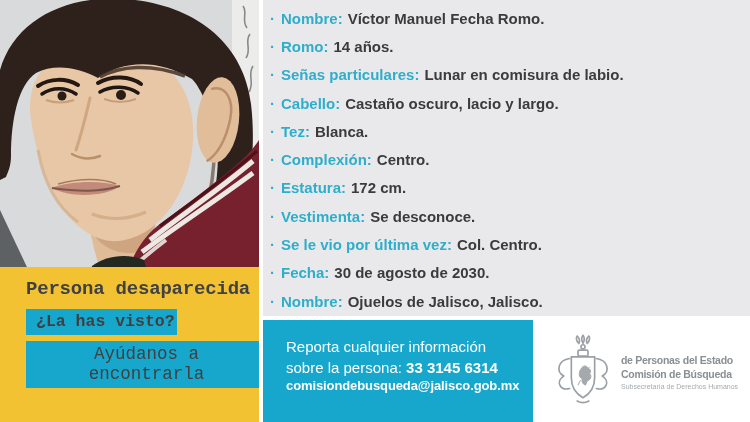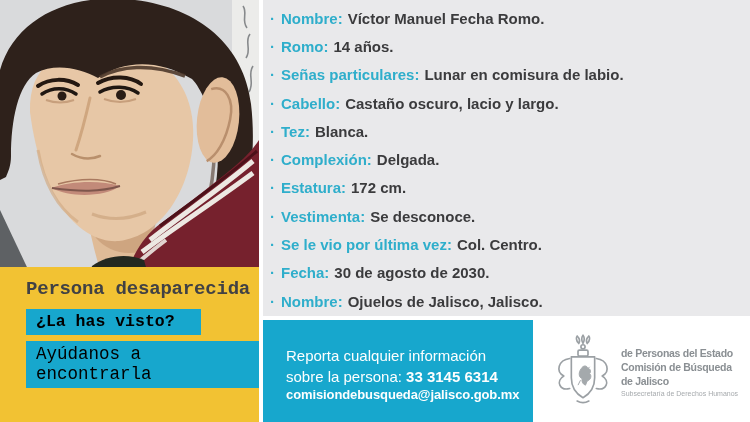--- a/index.html
+++ b/index.html
@@ -44,32 +44,33 @@
   .banner-title {
     margin-top: 11px;
     font-size: 19px;
     font-weight: bold;
     letter-spacing: -0.2px;
     color: var(--title-dark);
   }
   .cyan-band {
     display: inline-block;
     background: var(--cyan);
-    color: #000000;
-    padding: 3px 26px 4px 10px;
+    color: #404040;
+    padding: 3px 2px 4px 10px;
   }
   .band-question {
     margin-top: 9px;
     font-size: 16.5px;
     font-weight: bold;
   }
   .band-cta {
     margin-top: 6px;
     font-size: 17.5px;
     font-weight: normal;
+    text-align: center;
   }
   .fine-print {
     margin-top: 9px;
     width: 224px;
     font-size: 9.5px;
     line-height: 1.45;
     color: var(--fine-print);
   }
   .yellow-block .band-row { display: block; }
   
@@ -94,21 +95,21 @@
   }
   .detail-row .detail-label { color: var(--label-cyan); text-align: center; }
   .detail-row .detail-value { color: var(--text-dark); margin-left: 5px; }
   
   .contact-block {
     position: absolute;
     left: 263px; top: 320px;
     width: 270px; height: 102px;
     background: var(--cyan);
     color: #FDFEFE;
-    padding: 25px 0 0 23px;
+    padding: 16px 0 0 23px;
   }
   .contact-line { font-size: 15px; line-height: 21px; font-weight: normal; }
   .contact-line .phone { font-weight: bold; }
   .contact-email { font-size: 13px; font-weight: bold; margin-top: 0; letter-spacing: -0.1px; }
   
   .org-block {
     position: absolute;
     left: 537px; top: 320px;
     width: 213px; height: 102px;
     background: #fff;
@@ -239,21 +240,21 @@
 
   <div class="detail-row">
     <span class="bullet">·</span>
     <span class="detail-label">Tez:</span>
     <span class="detail-value">Blanca.</span>
   </div>
 
   <div class="detail-row">
     <span class="bullet">·</span>
     <span class="detail-label">Complexión:</span>
-    <span class="detail-value">Delgada.</span>
+    <span class="detail-value">Centro.</span>
   </div>
 
   <div class="detail-row">
     <span class="bullet">·</span>
     <span class="detail-label">Estatura:</span>
     <span class="detail-value">172 cm.</span>
   </div>
 
   <div class="detail-row">
     <span class="bullet">·</span>
@@ -305,18 +306,17 @@
 
         <path d="M29,81 Q36,85 43,81"></path>
       </g>
 
       <path d="M34,42 C36,38 41,38 42,42 C45,42 46,46 44,48 C47,51 45,56 41,57 L39,62 C36,61 34,58 35,54 C31,53 30,47 34,42 Z
                M33,56 L30,62 M40,44 L44,40" fill="#9BA0A4" stroke="#9BA0A4" stroke-width="1.2" opacity="0.9"></path>
     </svg>
     <div class="org-text">
       <div class="org-name">de Personas del Estado</div>
       <div class="org-name">Comisión de Búsqueda</div>
-      <div class="org-name">de Jalisco</div>
       <div class="org-subtitle">Subsecretaría de Derechos Humanos</div>
     </div>
   </div>
 
 </div>
 
 </body></html>

